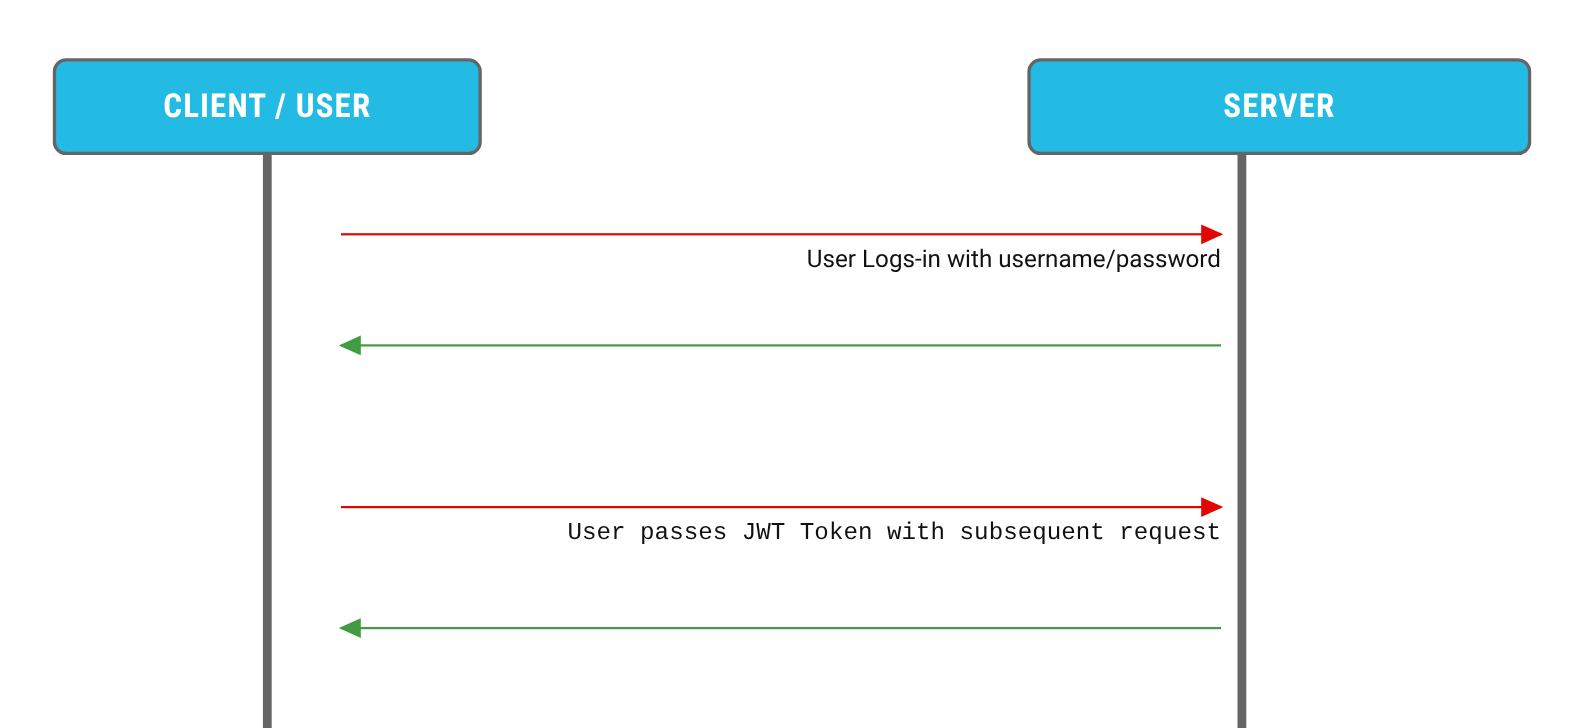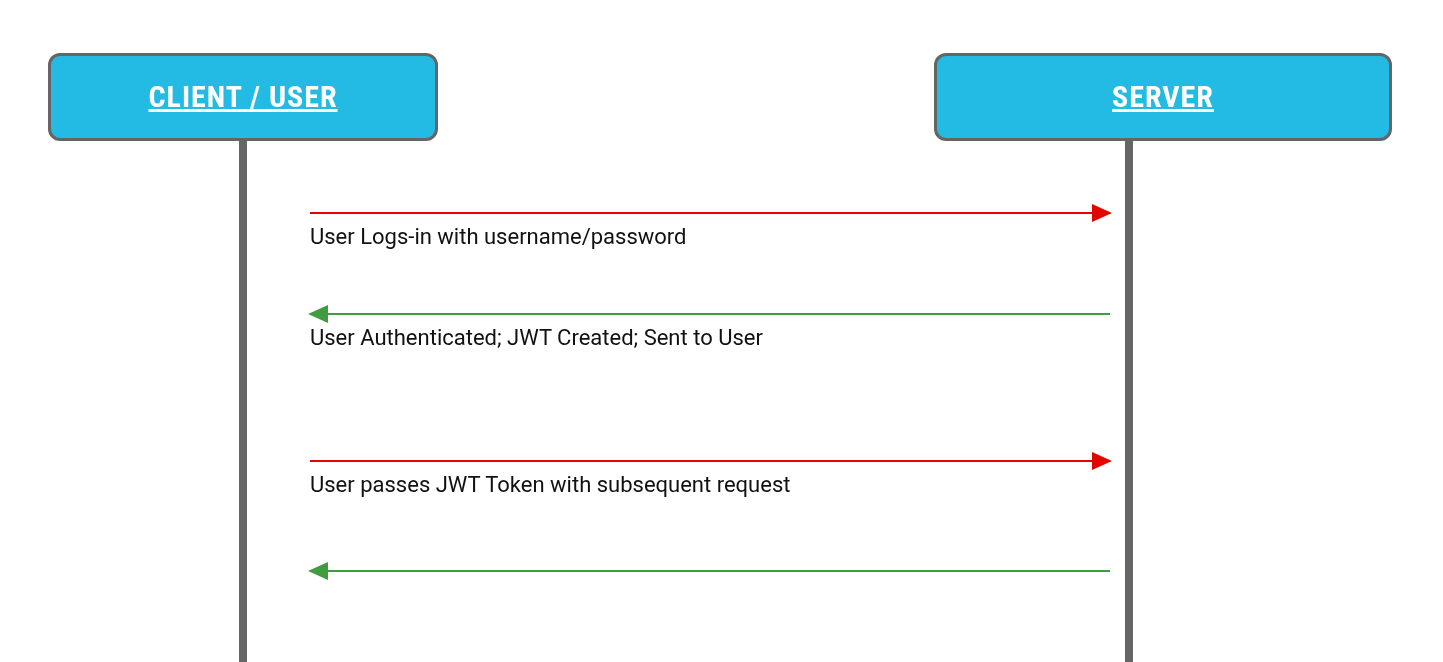--- a/index.html
+++ b/index.html
@@ -22,21 +22,20 @@
     font-weight: 700;
     letter-spacing: 1px;
     text-align: center;
     border: 3px solid #656565;
     border-radius: 12px;
     font-size: 30px;
     line-height: 1;
     padding: 26px 0;
     box-sizing: border-box;
     font-stretch: semi-condensed;
-    text-decoration: underline;
   }
   .client-box { left: 48px;  width: 390px; }
   .server-box { left: 934px; width: 458px; }
 
   
   .lifeline {
     position: absolute;
     top: 140px;                 
     height: 522px;              
     width: 8px;
@@ -71,30 +70,30 @@
     border-width: 9px 0 9px 20px;
     border-color: transparent transparent transparent #e10600;
   }
   .head-left-green {
     left: -2px;
     border-width: 9px 20px 9px 0;
     border-color: transparent #419b41 transparent transparent;
   }
 
   .msg-label {
-    text-align: left;
+    text-align: right;
     font-size: 22px;
     color: #111111;
     margin-top: 10px;
   }
 
   
   .row1 { top: 212px; }
   .row2 { top: 313px; }
-  .row3 { top: 460px; }
+  .row3 { top: 460px; font-family: Liberation Mono, monospace; }
   .row4 { top: 570px; }
 </style>
 </head>
 <body>
 
 <div class="participant client-box">CLIENT / USER</div>
 
 <div class="participant server-box">SERVER</div>
 
 <div class="lifeline lifeline-left"></div>
@@ -104,21 +103,20 @@
   <div class="arrow-line arrow-red">
     <div class="arrow-head head-right-red"></div>
   </div>
   <div class="msg-label">User Logs-in with username/password</div>
 </div>
 
 <div class="msg-row row2">
   <div class="arrow-line arrow-green">
     <div class="arrow-head head-left-green"></div>
   </div>
-  <div class="msg-label">User Authenticated; JWT Created; Sent to User</div>
 </div>
 
 <div class="msg-row row3">
   <div class="arrow-line arrow-red">
     <div class="arrow-head head-right-red"></div>
   </div>
   <div class="msg-label">User passes JWT Token with subsequent request</div>
 </div>
 
 <div class="msg-row row4">

